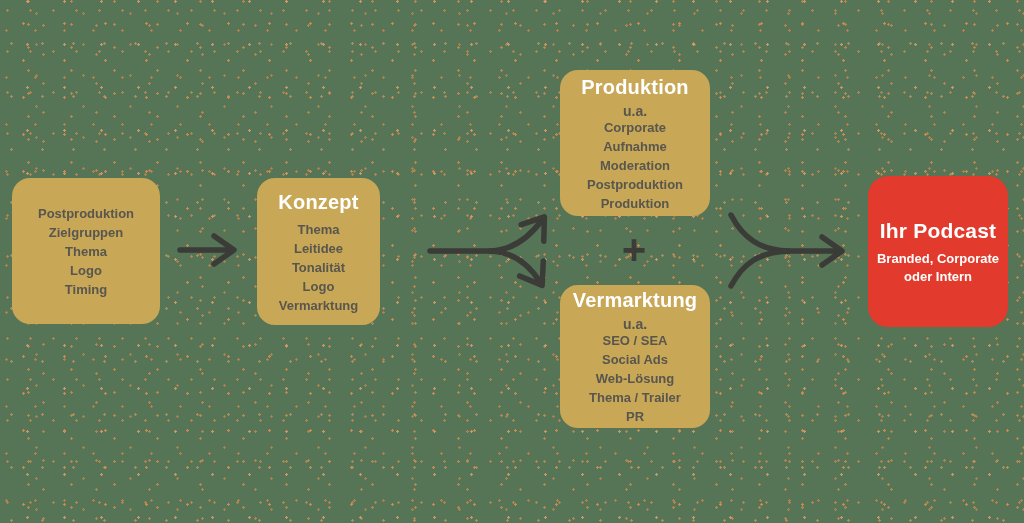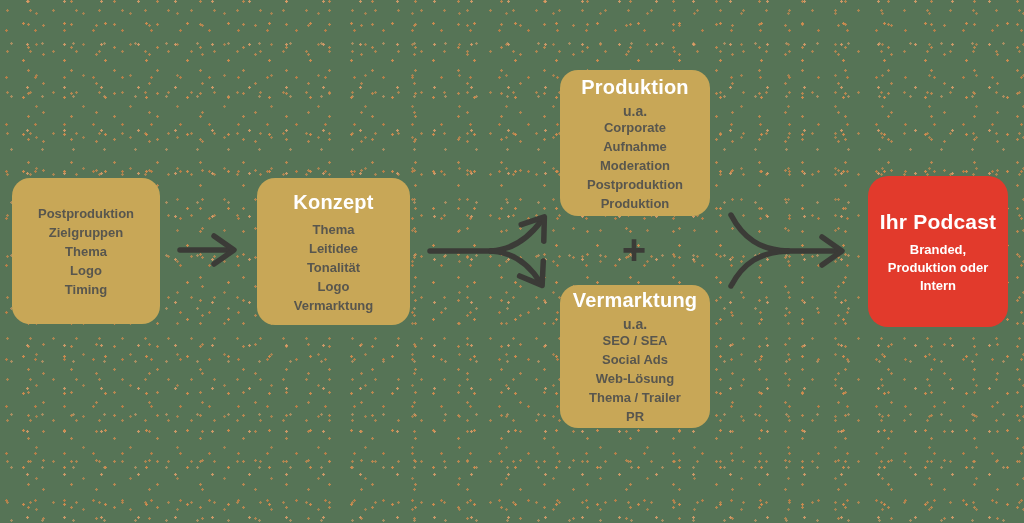--- a/index.html
+++ b/index.html
@@ -41,21 +41,21 @@
     position:absolute;
     border-radius:18px;
     display:flex;flex-direction:column;
     align-items:center;justify-content:center;
     text-align:center;
     padding:6px;
   }
   .gold{background:var(--gold);}
   .red{background:var(--red);}
   #box-strategie {left:12px;  top:178px; width:148px; height:146px;}
-  #box-konzept   {left:257px; top:178px; width:153px; height:147px;}
+  #box-konzept   {left:257px; top:178px; width:123px; height:147px;}
   #box-produktion{left:560px; top:70px;  width:150px; height:146px;}
   #box-vermarktung{left:560px;top:285px; width:150px; height:143px;}
   #box-podcast   {left:868px; top:176px; width:140px; height:151px; border-radius:20px;}
   .box-title{
     font-size:20px;font-weight:bold;color:#ffffff;
     line-height:26px;margin-bottom:5px;letter-spacing:.2px;
   }
   .box-note{
     font-size:14px;font-weight:bold;color:var(--itemtext);line-height:13px;
   }
@@ -133,16 +133,16 @@
     <div class="box-note">u.a.</div>
     <div class="box-item">SEO / SEA</div>
     <div class="box-item">Social Ads</div>
     <div class="box-item">Web-Lösung</div>
     <div class="box-item">Thema / Trailer</div>
     <div class="box-item">PR</div>
   </div>
 
   <div class="box red" id="box-podcast">
     <div class="box-title">Ihr Podcast</div>
-    <div class="box-subtitle">Branded, Produktion oder Intern</div>
+    <div class="box-subtitle">Branded, Corporate oder Intern</div>
   </div>
 
 </div>
 
 </body></html>

